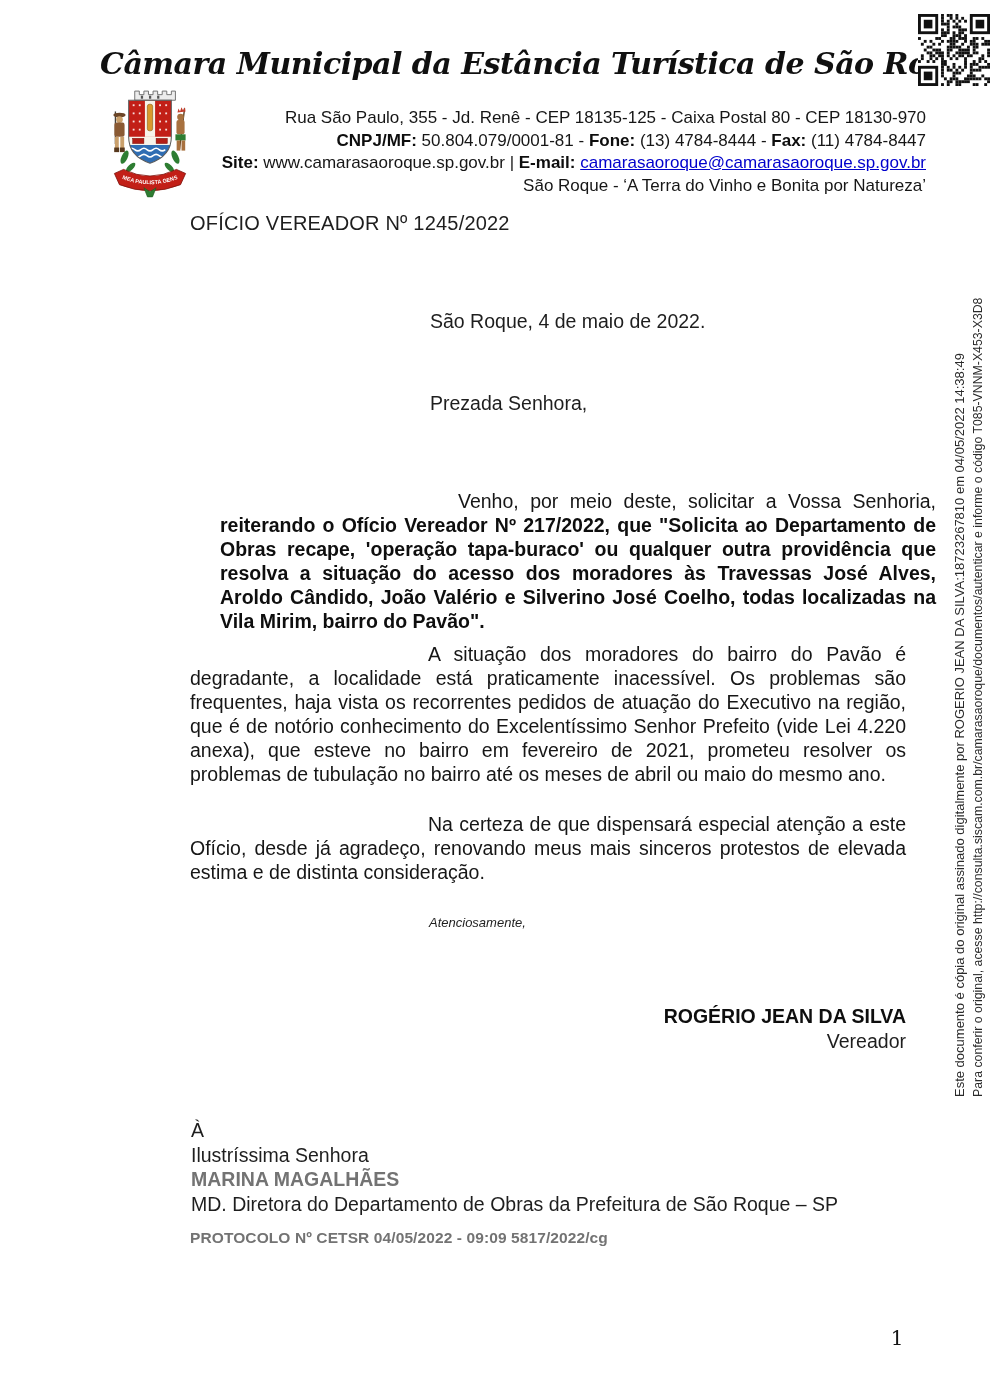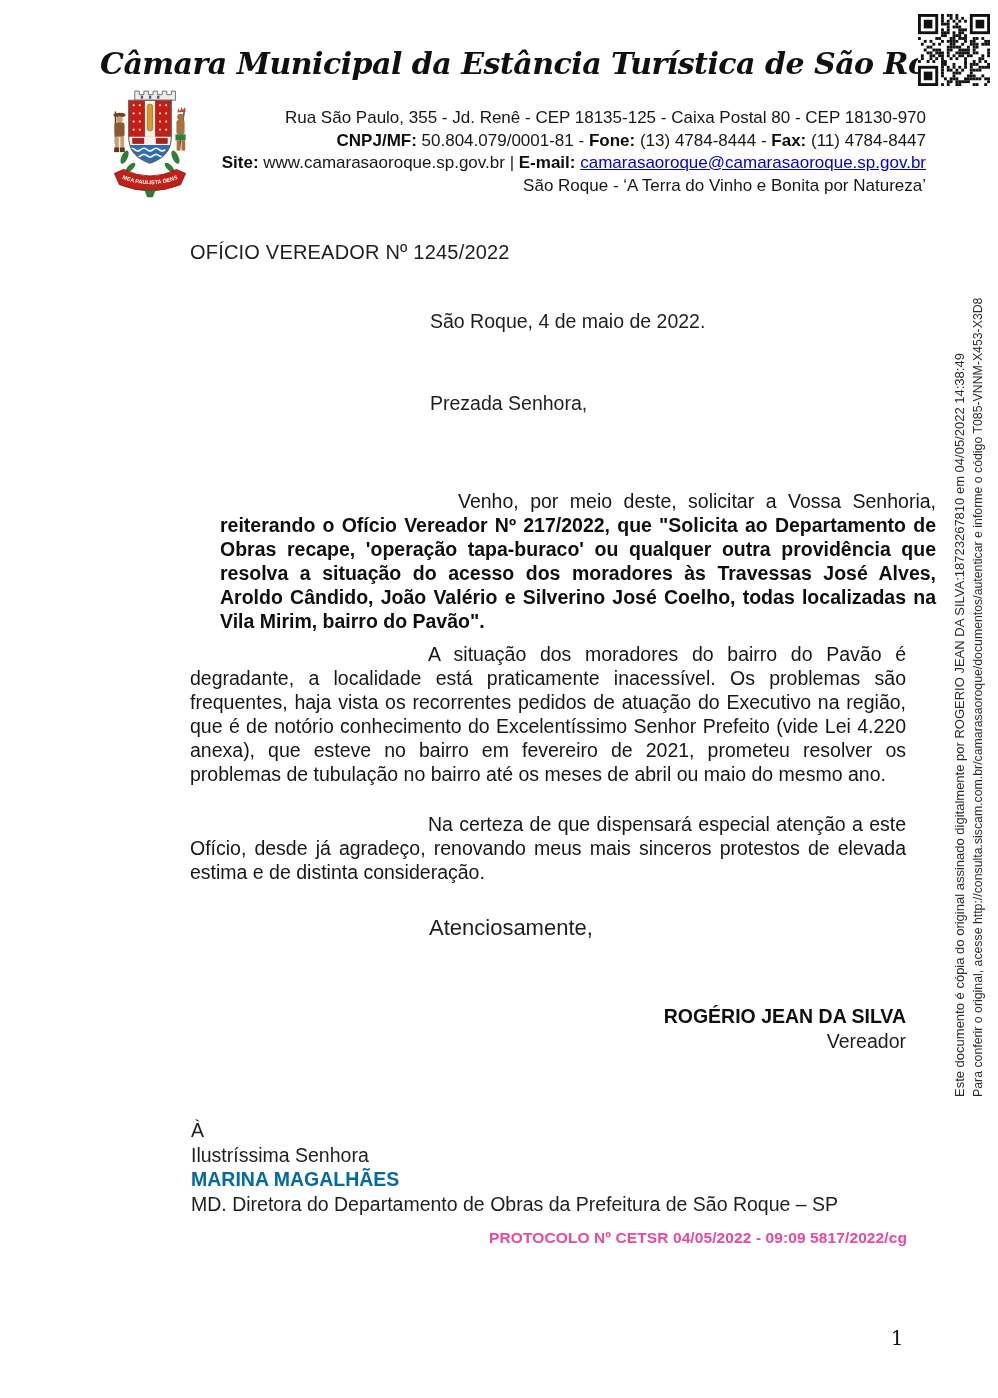--- a/index.html
+++ b/index.html
@@ -12,38 +12,38 @@
     font-family:"DejaVu Serif", serif; font-style:italic; font-weight:bold; font-size:30px;
     letter-spacing:-0.5px; white-space:nowrap; color:#101010; }
   .crest { position:absolute; left:104px; top:86px; width:92px; height:118px; }
   .qr { position:absolute; left:918px; top:13px; width:72px; height:74px; }
   .addr { position:absolute; left:200px; top:107px; width:726px; text-align:right;
     font-size:17px; line-height:22.5px; color:#161616; }
   .addr b { color:#0d0d0d; }
   .addr a { color:#0000cc; text-decoration:underline; }
 
   
-  .doc-number { position:absolute; left:190px; top:212px; font-size:20px; letter-spacing:0.2px;margin-top:29px; }
+  .doc-number { position:absolute; left:190px; top:212px; font-size:20px; letter-spacing:0.2px; }
   .date-line  { position:absolute; left:430px; top:310px; font-size:19.5px; }
   .salutation { position:absolute; left:430px; top:392px; font-size:19.5px; }
   .para { position:absolute; left:190px; width:716px; font-size:19.5px; line-height:24px;
     text-align:justify; color:#161616; }
   .para.indent { text-indent:238px; }
   .para b { color:#0e0e0e; }
   .p1 { top:489px;margin-left:30px; }
   .p2 { top:642px; }
   .p3 { top:812px; }
-  .closing { position:absolute; left:429px; top:915px; font-size:22px; }
+  .closing { position:absolute; left:429px; top:915px; font-size:13px;font-style:italic; }
   .sig { position:absolute; left:190px; top:1004px; width:716px; text-align:right;
     font-size:19.5px; line-height:24.6px; }
   .sig .strong { font-weight:bold; color:#0e0e0e; }
   .addressee { position:absolute; left:191px; top:1118px; font-size:19.5px; line-height:24.6px; }
-  .addressee .strong { font-weight:bold; color:#0369a1; }
-  .protocol { position:absolute; left:190px; top:1229px; width:717px; text-align:right;
-    font-weight:bold; font-size:15.5px; letter-spacing:0.1px; color:#ec4899; }
+  .addressee .strong { font-weight:bold; color:#737373; }
+  .protocol { position:absolute; left:190px; top:1229px; width:717px; text-align:left;
+    font-weight:bold; font-size:15.5px; letter-spacing:0.1px; color:#737373; }
   .page-num { position:absolute; left:880px; top:1326px; width:34px; text-align:center;
     font-family:"DejaVu Serif", serif; font-size:20px; color:#141414; }
 
   
   .side-text { position:absolute; left:549px; top:659px; width:840px; height:36px;
     transform:rotate(-90deg); transform-origin:420px 18px; }
   .side-text div { white-space:nowrap; line-height:18px; color:#2a2a2a; }
   .side-text .l1 { font-size:13px; }
   .side-text .l2 { font-size:12.3px; }
 </style>

